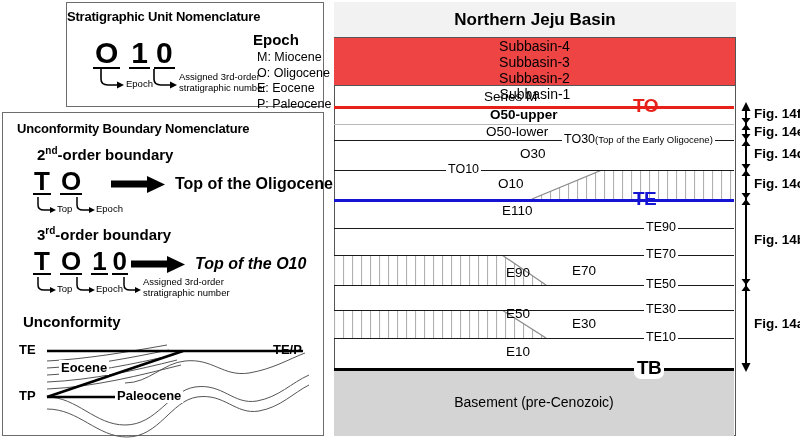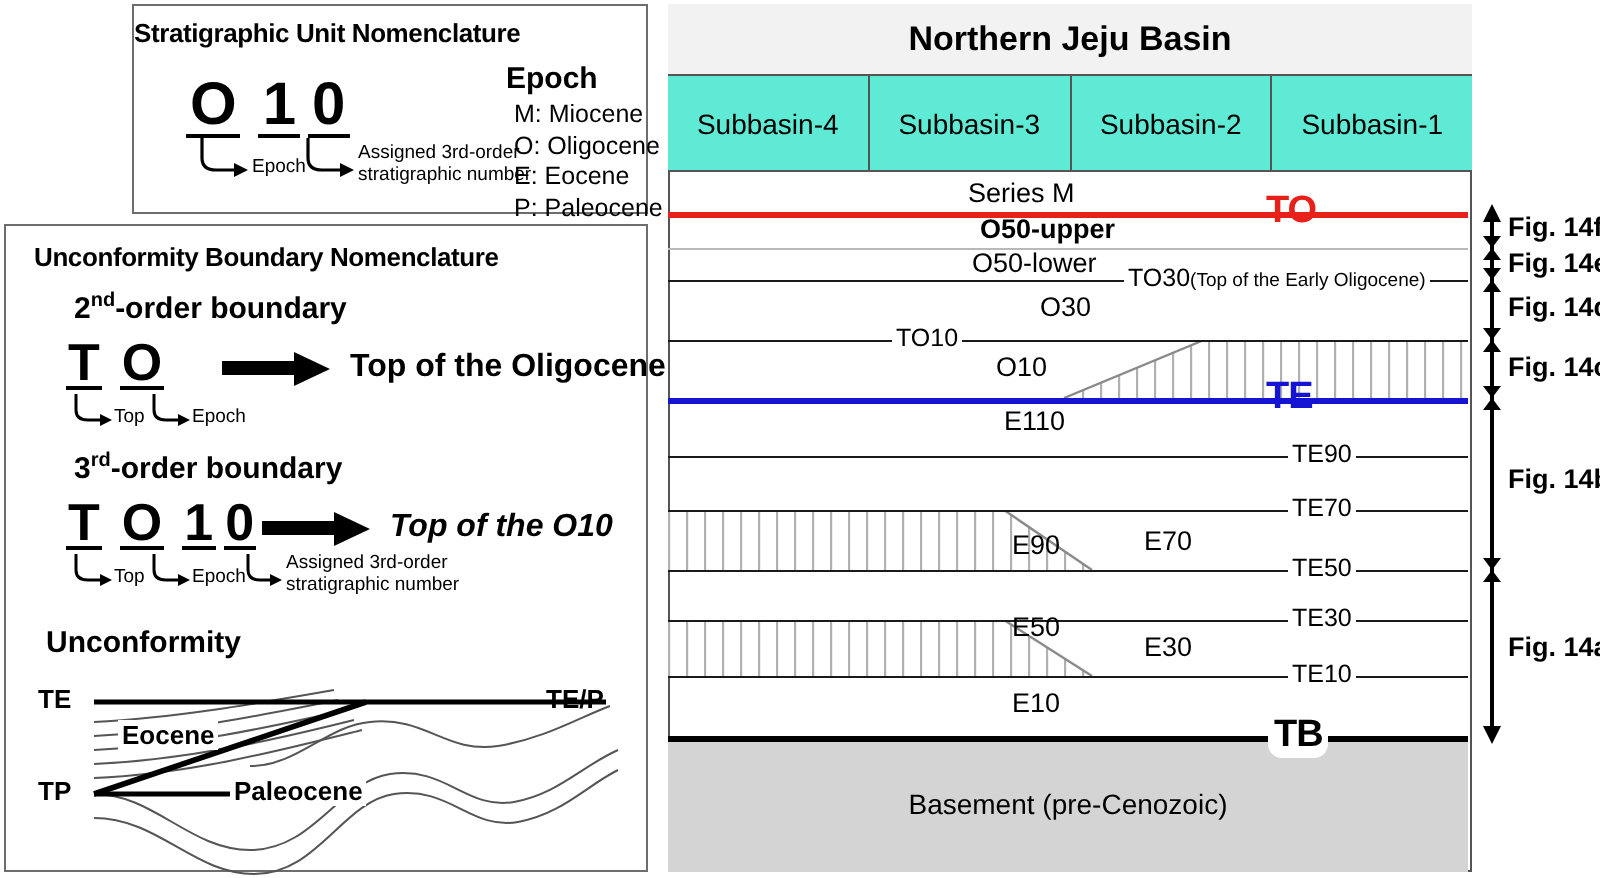--- a/index.html
+++ b/index.html
@@ -40,21 +40,21 @@
 
   
   #chart{left:334px;top:2px;width:402px;height:434px;
       border:1.5px solid #555;box-sizing:border-box;background:#fff;}
   #basin-title{left:334px;top:2px;width:402px;height:36px;
       display:flex;align-items:center;justify-content:center;
       font-weight:bold;font-size:17px;border-bottom:1.5px solid #555;
       box-sizing:border-box;background:#f2f2f2;}
   #subbasins{left:334px;top:38px;width:402px;height:48px;
       display:flex;border-bottom:1.5px solid #555;box-sizing:border-box;
-      background:#5eead4;}
+      background:#ef4444;flex-direction:column;}
   .sb-cell{flex:1 1 0;display:flex;align-items:center;justify-content:center;
       font-size:14px;border-right:1.5px solid #555;box-sizing:border-box;}
   .sb-cell:last-child{border-right:none;}
 
   
   #strat{left:334px;top:86px;width:402px;height:350px;}
   .hline{position:absolute;left:0;width:400px;height:0;
       border-top:1.6px solid #1a1a1a;}
   .hline.red{border-top:3px solid #e8201a;}
   .hline.blue{border-top:3px solid #1414d2;}

